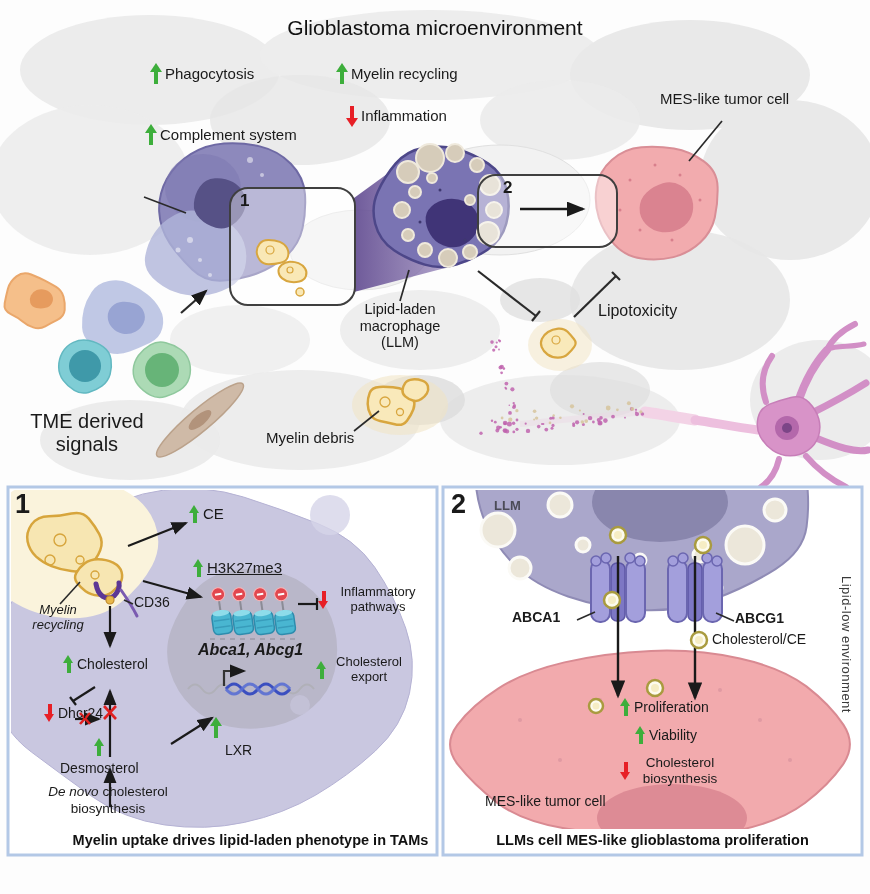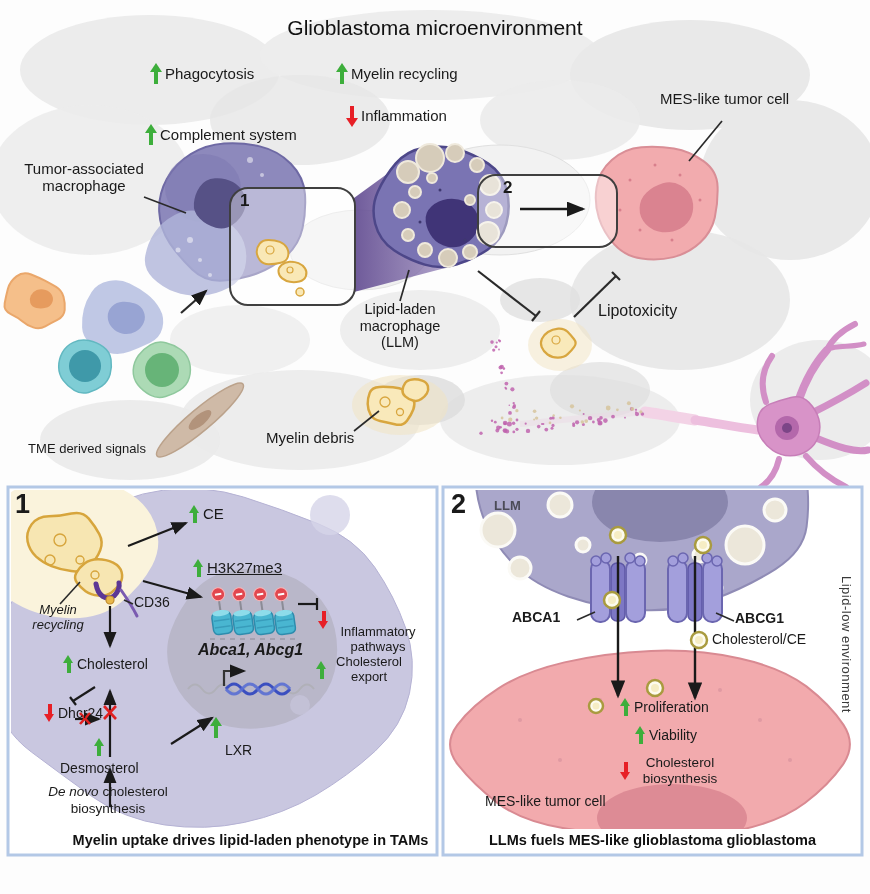--- a/index.html
+++ b/index.html
@@ -480,40 +480,39 @@
 </div>
 <div class="t flx" style="left:336px;top:62px;">
   <span class="va up g"></span>
   <span class="s15">Myelin recycling</span>
 </div>
 <div class="t flx" style="left:346px;top:104px;">
   <span class="va down r"></span>
   <span class="s15">Inflammation</span>
 </div>
 <div class="t s15" style="left:660px;top:90px;">MES-like tumor cell</div>
-<div class="t s15 ctr" style="left:8px;top:160px;width:152px;">Tumor-associated macrophage</div>
 <div class="t ctr" style="left:345px;top:301px;width:110px;font-size:14.5px;">Lipid-laden macrophage (LLM)</div>
 <div class="t s16" style="left:598px;top:302px;">Lipotoxicity</div>
-<div class="t ctr" style="left:28px;top:410px;width:118px;font-size:13px;margin-top:32px;">TME derived signals</div>
+<div class="t ctr" style="left:28px;top:410px;width:118px;font-size:20px;">TME derived signals</div>
 <div class="t s15" style="left:266px;top:429px;">Myelin debris</div>
 <div class="t num" style="left:240px;top:191px;">1</div>
 <div class="t num" style="left:503px;top:178px;">2</div>
 
 <div class="t pnum" style="left:15px;top:489px;">1</div>
 <div class="t flx" style="left:189px;top:504px;">
   <span class="va sm up g"></span>
   <span class="s15">CE</span>
 </div>
 <div class="t flx" style="left:193px;top:558px;text-decoration:underline;">
   <span class="va sm up g"></span>
   <span class="s15">H3K27me3</span>
 </div>
 <div class="t flx" style="left:318px;top:585px;">
   <span class="va sm down r"></span>
-  <div class="s13 ctr" style="width:92px;white-space:normal;margin-top:40px;">Inflammatory pathways</div>
+  <div class="s13 ctr" style="width:92px;white-space:normal;">Inflammatory pathways</div>
 </div>
 <div class="t ctr i b s16" style="left:183px;top:641px;width:135px;">Abca1, Abcg1</div>
 <div class="t flx" style="left:316px;top:655px;">
   <span class="va sm up g"></span>
   <div class="s13 ctr" style="width:78px;white-space:normal;">Cholesterol export</div>
 </div>
 <div class="t flx" style="left:210px;top:697px;">
   <span class="va up g"></span>
   <span style="font-size:14px;margin-top:45px;">LXR</span>
 </div>
@@ -548,15 +547,15 @@
 </div>
 <div class="t flx" style="left:635px;top:725px;">
   <span class="va sm up g"></span>
   <span class="s14">Viability</span>
 </div>
 <div class="t flx" style="left:620px;top:755px;">
   <span class="va sm down r"></span>
   <div class="ctr" style="width:92px;white-space:normal;font-size:13.5px;">Cholesterol biosynthesis</div>
 </div>
 <div class="t s14" style="left:485px;top:793px;">MES-like tumor cell</div>
-<div class="t cap" style="left:445px;top:832px;width:415px;">LLMs fuels MES-like glioblastoma glioblastoma</div>
+<div class="t cap" style="left:445px;top:832px;width:415px;">LLMs cell MES-like glioblastoma proliferation</div>
 
 </div>
 
 </body></html>

